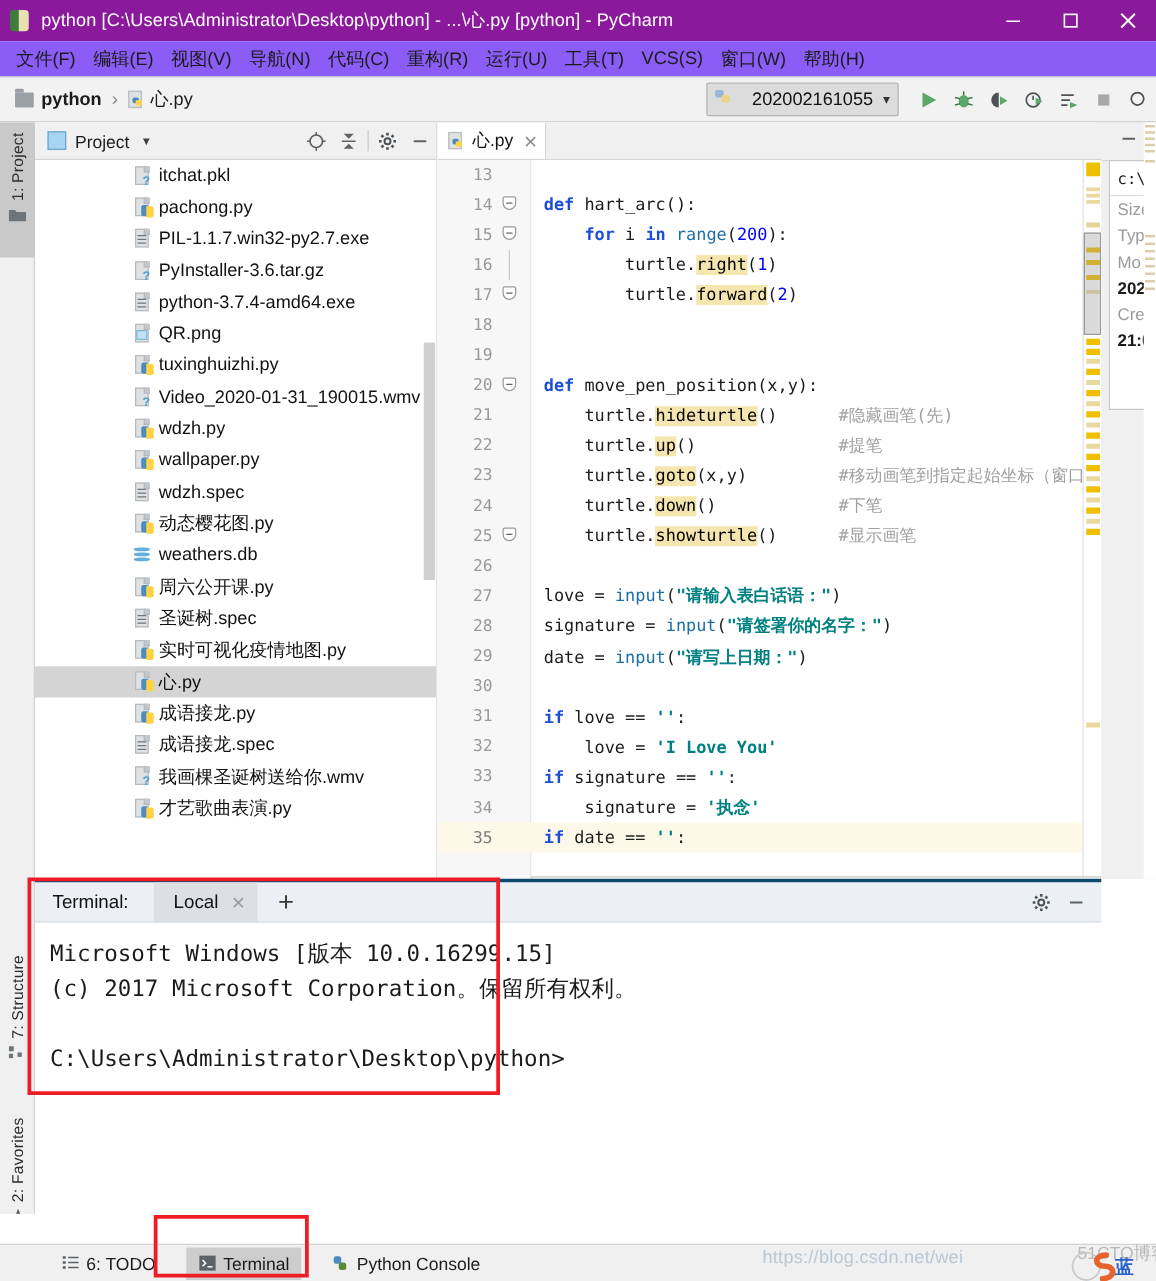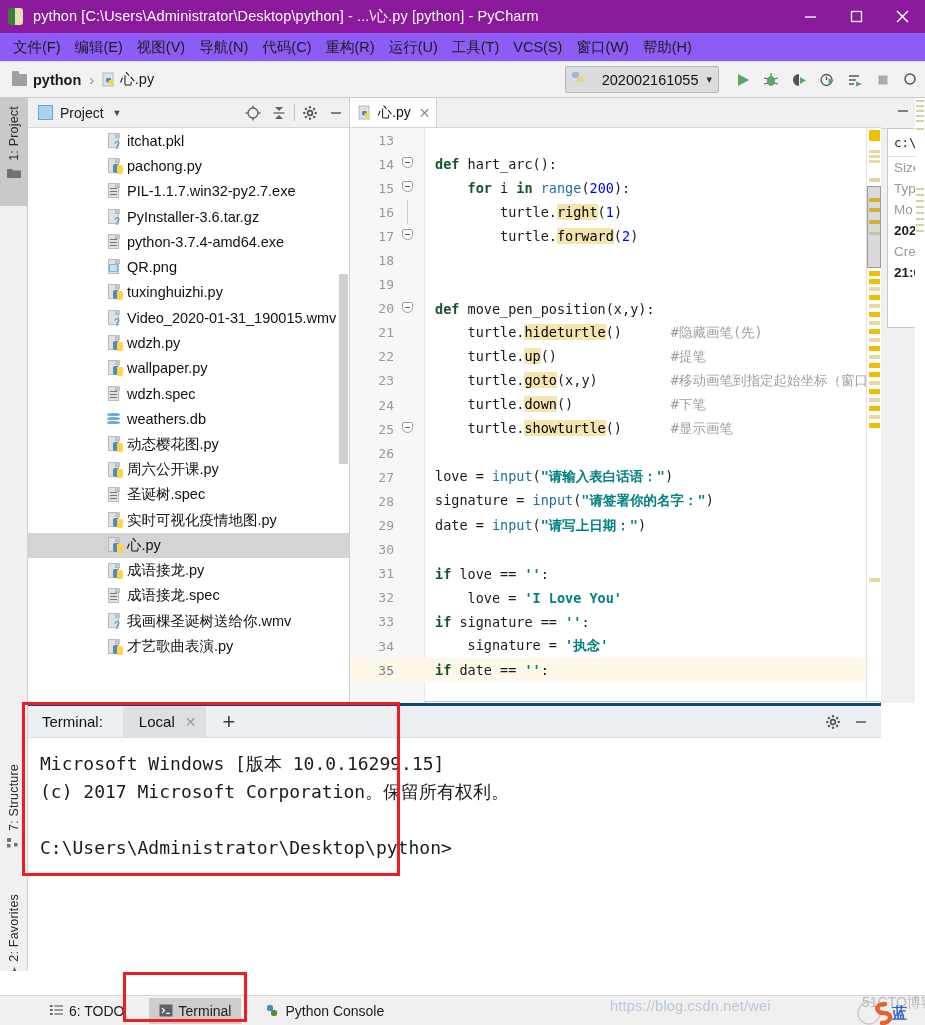--- a/index.html
+++ b/index.html
@@ -279,21 +279,21 @@
     width: 5px; height: 1px; background: #666;
   }
   .fold-minus.round { border-radius: 2px 2px 6px 6px; }
   .fold-minus.tip { border-radius: 2px 2px 6px 6px; }
   .fold-bar {
     position: absolute; left: 13px; top: 0; width: 1px; height: 24.1px;
     background: #c9c9c9;
   }
 
   
-  .k  { color: #14532d; font-weight: bold; }
+  .k  { color: #1d4ed8; font-weight: bold; }
   .id { color: #1a1a1a; }
   .nm { color: #0000ff; }                       
   .st { color: #008080; font-weight: bold; }    
   .cm { color: #a0a0a0; }                       
   .bi { color: #1a6fa5; }                       
   .hl { background: #f5e6b0; }
 
   
   .stripe {
     position: absolute; right: 0; top: 0;
@@ -736,38 +736,38 @@
             <span class="lines">
               <i></i>
               <i></i>
               <i></i>
             </span>
           </span>
           <span>wdzh.spec</span>
         </div>
         <div class="file-row">
           <span class="fi fi-doc">
-            <span class="fi-db">
-              <i></i>
-              <i></i>
-              <i></i>
-            </span>
-          </span>
-          <span>weathers.db</span>
-        </div>
-        <div class="file-row">
-          <span class="fi fi-doc">
             <span class="page"></span>
             <span class="fold"></span>
             <span class="fi-snake">
               <span class="s1"></span>
               <span class="s2"></span>
             </span>
           </span>
           <span>动态樱花图.py</span>
+        </div>
+        <div class="file-row">
+          <span class="fi fi-doc">
+            <span class="fi-db">
+              <i></i>
+              <i></i>
+              <i></i>
+            </span>
+          </span>
+          <span>weathers.db</span>
         </div>
         <div class="file-row">
           <span class="fi fi-doc">
             <span class="page"></span>
             <span class="fold"></span>
             <span class="fi-snake">
               <span class="s1"></span>
               <span class="s2"></span>
             </span>
           </span>

